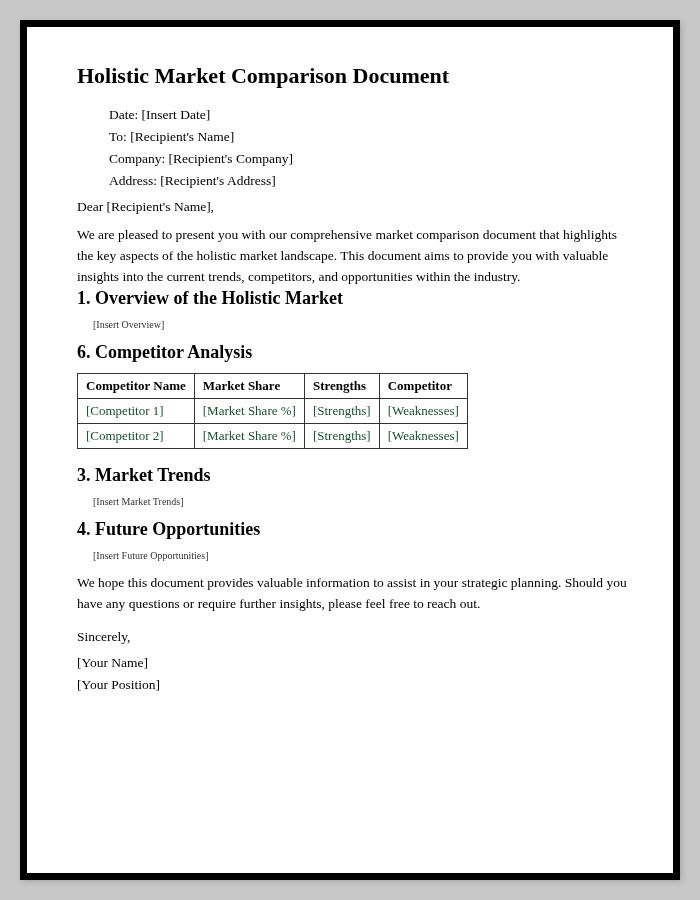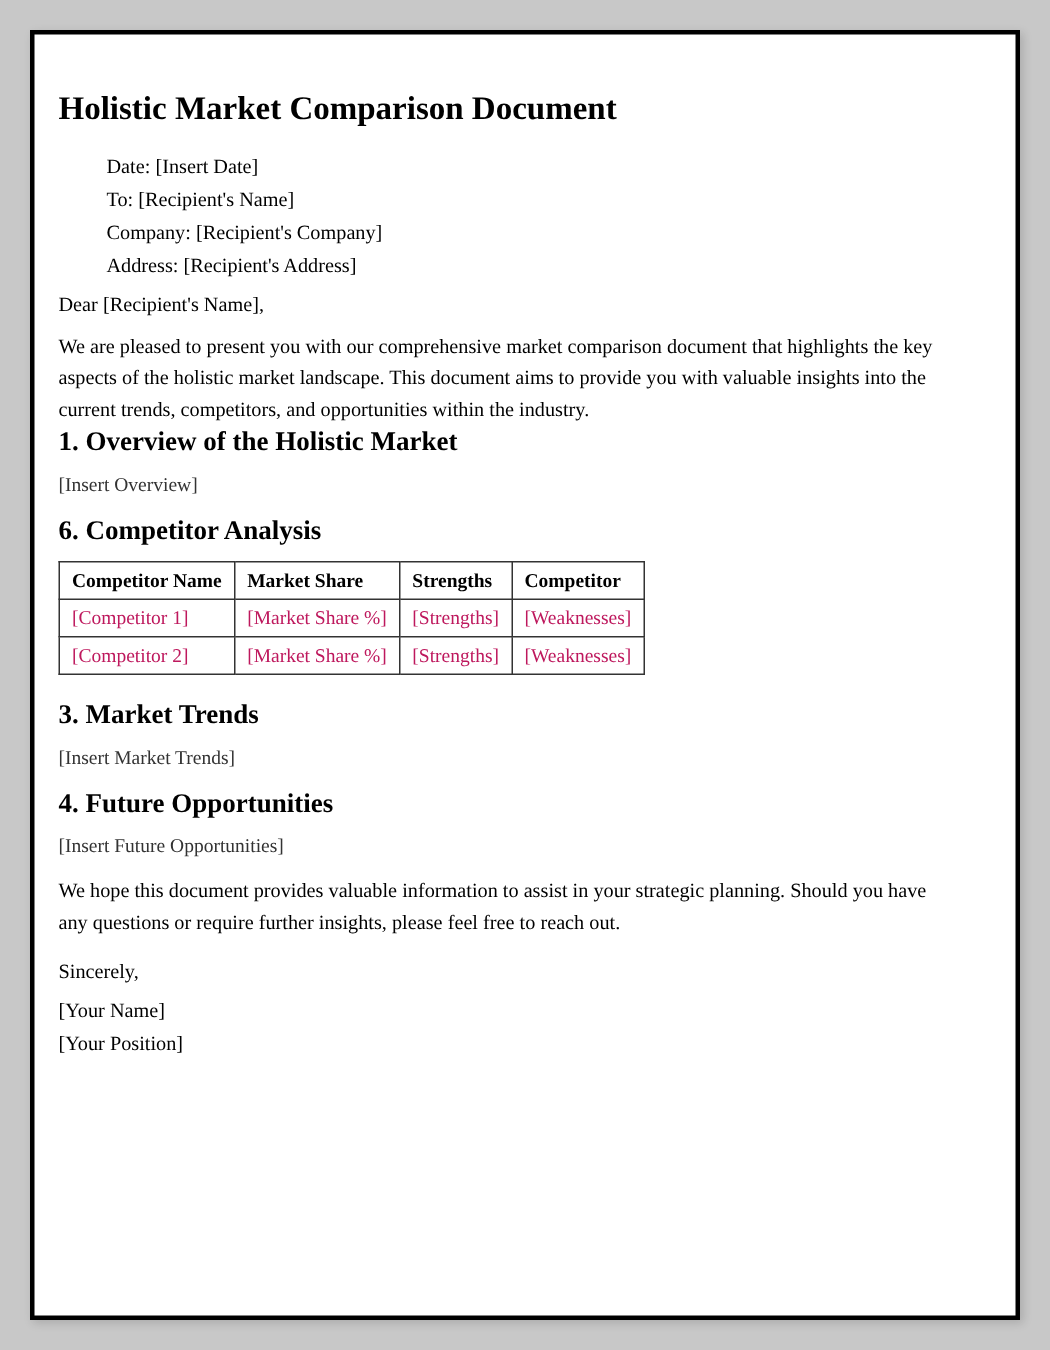--- a/index.html
+++ b/index.html
@@ -15,22 +15,22 @@
       align-items: flex-start;
       min-height: 900px;
       padding: 20px;
       font-family: "Times New Roman", Times, serif;
     }
 
     .document-container {
       background: #ffffff;
       width: 660px;
       min-height: 860px;
-      padding: 36px 42px 36px 16px;
-      border: 3px solid #000000;
+      padding: 36px 42px 36px 50px;
+      border: 7px solid #000000;
       box-shadow: 2px 2px 6px rgba(0,0,0,0.15);
     }
 
     .doc-title {
       font-size: 22px;
       font-weight: bold;
       margin-bottom: 18px;
       font-family: "Times New Roman", Times, serif;
     }
 
@@ -53,23 +53,24 @@
     }
 
     .section-heading {
       font-size: 18px;
       font-weight: bold;
       margin-bottom: 10px;
       font-family: "Times New Roman", Times, serif;
     }
 
     .section-content {
-      font-size: 13px;
+      font-size: 10px;
       margin-bottom: 12px;
       color: #333;
+      margin-left: 16px;
     }
 
     .competitor-table {
       border-collapse: collapse;
       margin-bottom: 16px;
       font-size: 13px;
       font-family: "Times New Roman", Times, serif;
       border-radius: 14px;
     }
 
@@ -79,21 +80,21 @@
       padding: 4px 8px;
       text-align: left;
     }
 
     .competitor-table th {
       font-weight: bold;
       background: #fff;
     }
 
     .competitor-table td {
-      color: #be185d;
+      color: #14532d;
     }
 
     .closing-paragraph {
       font-size: 13.5px;
       line-height: 1.55;
       margin-bottom: 14px;
     }
 
     .closing-word {
       font-size: 13.5px;

